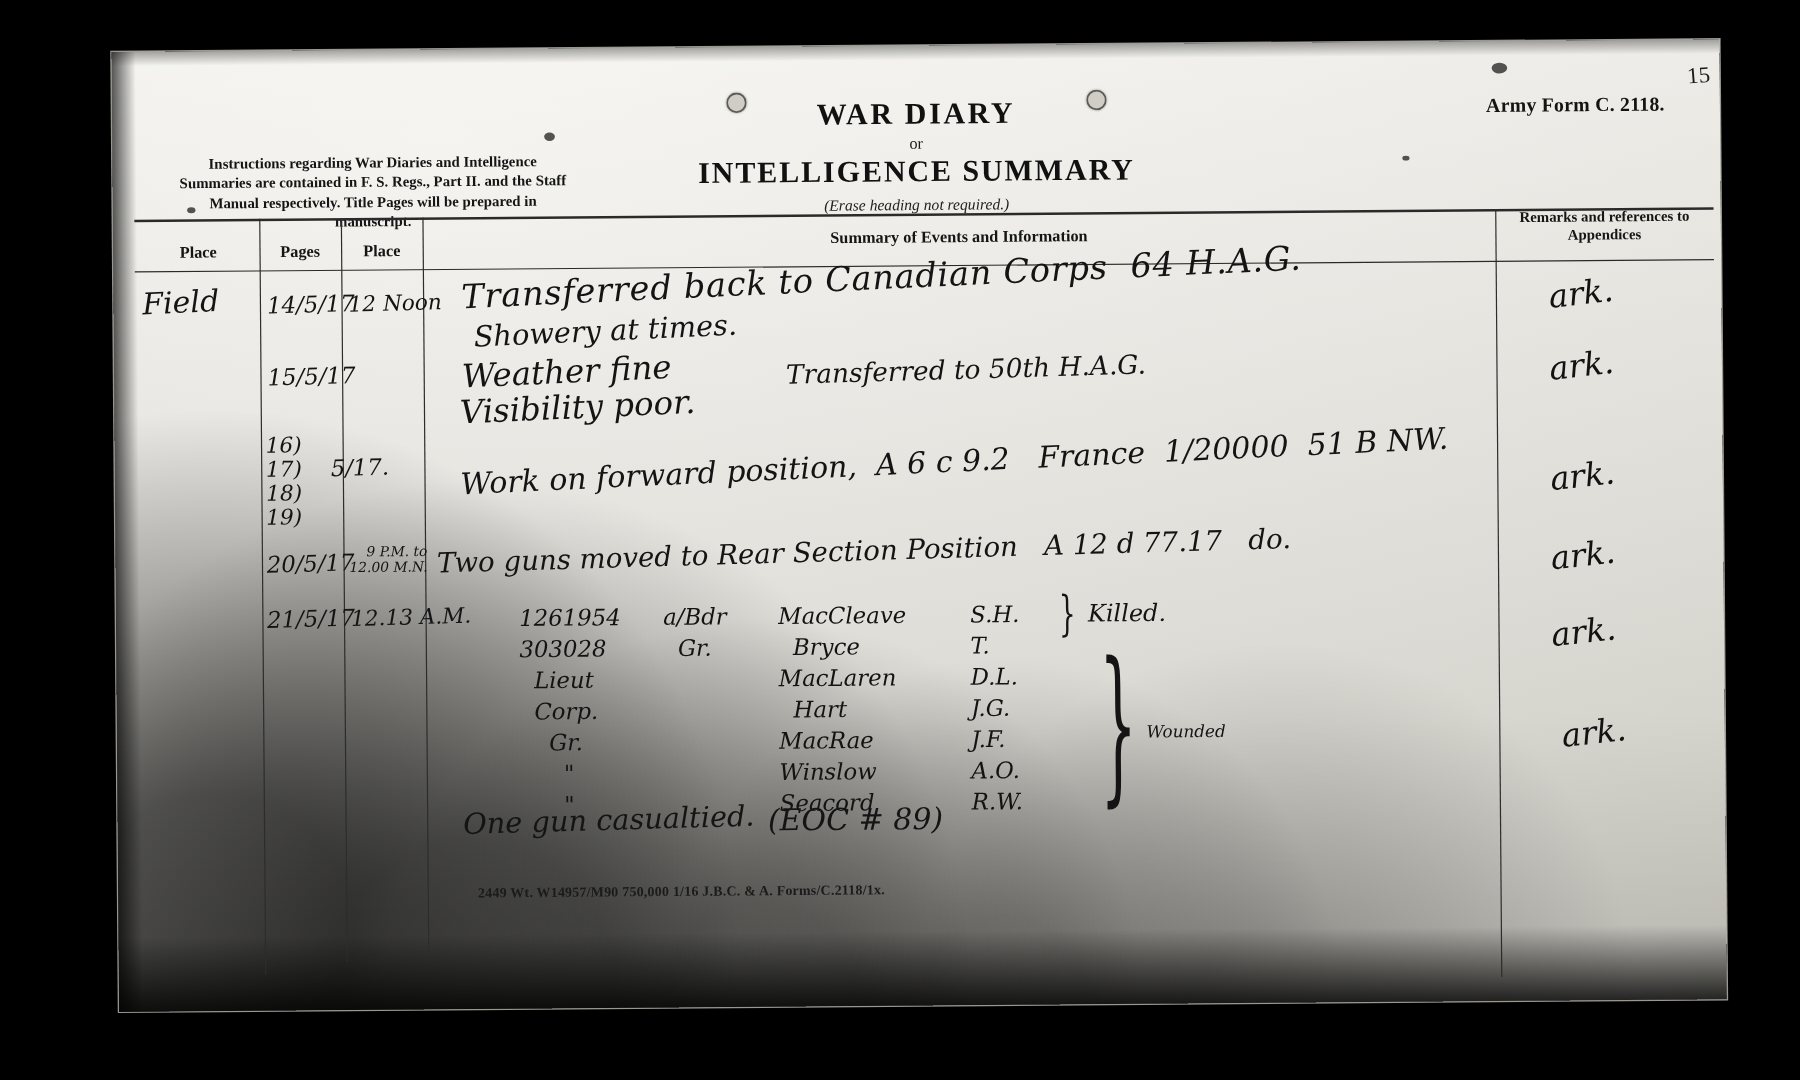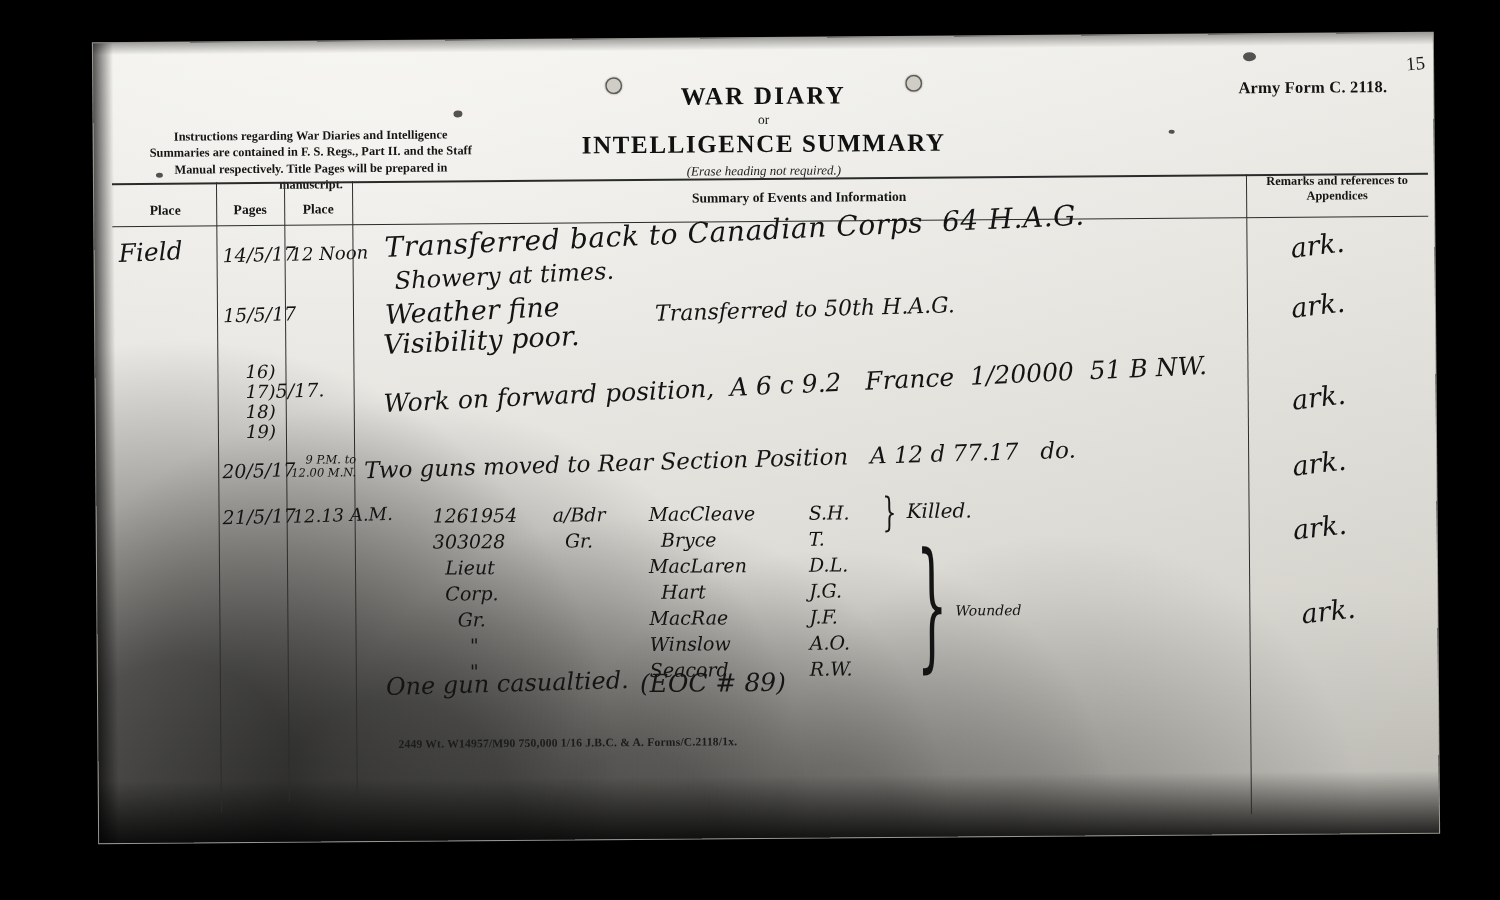--- a/index.html
+++ b/index.html
@@ -247,21 +247,20 @@
   #date-group {
     position: absolute;
     left: 126px;
     top: 320px;
     font-family: "DejaVu Serif", serif;
     font-style: italic;
     font-size: 18px;
     line-height: 20px;
     color: #141414;
     white-space: pre;
-    margin-left: 24px;
   }
 </style>
 </head>
 <body>
 
 <div id="scan">
 
   <div id="sheet">
 
     <div class="edge-dark-left"></div>

